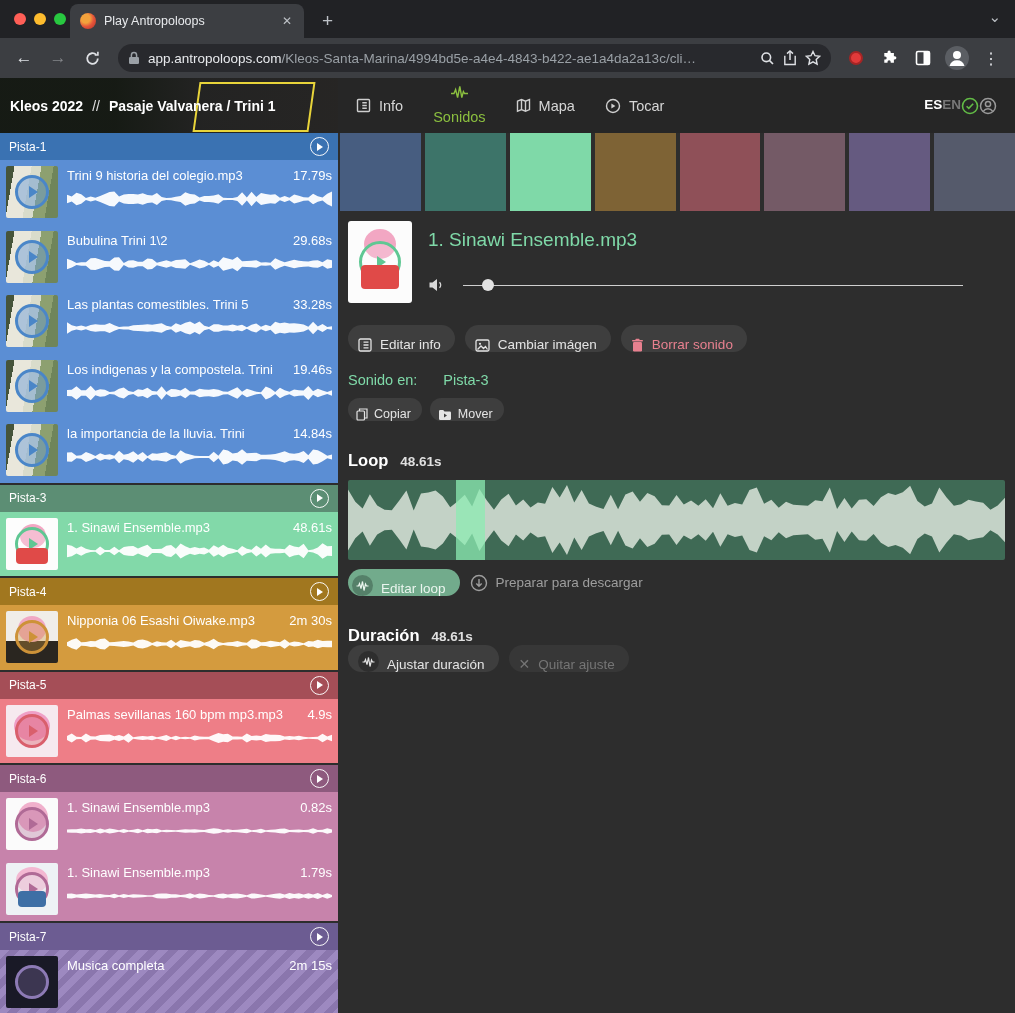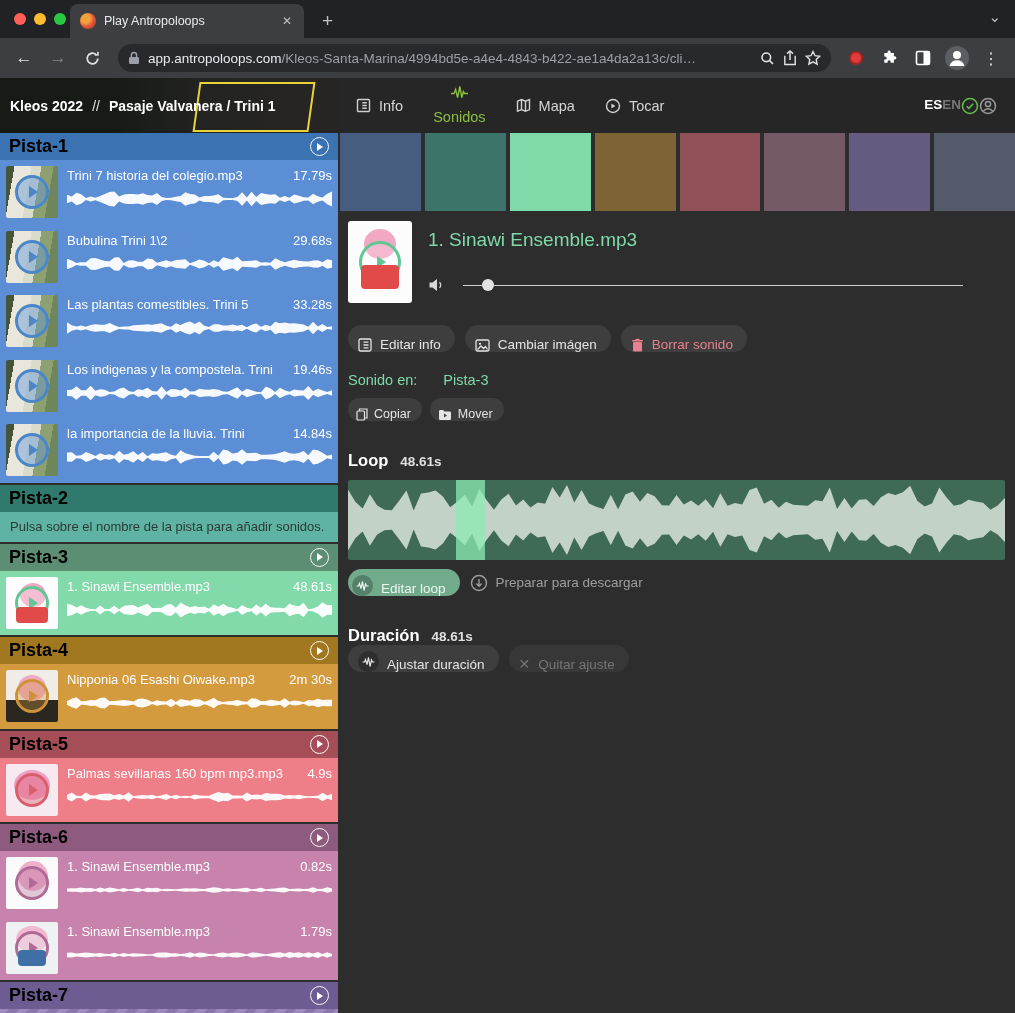--- a/index.html
+++ b/index.html
@@ -57,21 +57,21 @@
   .lang-off { color:#777; font-size:13.5px; font-weight:bold; }
 
   
   .content { flex:1; display:flex; min-height:0; }
   .sidebar { width:338px; flex:none; background:#2d2d2d; display:flex; flex-direction:column; overflow:hidden; }
   .main { flex:1; min-width:0; display:flex; flex-direction:column; overflow:hidden; }
 
   
   .tsection { margin-bottom:2px; flex:none; }
   .thead { height:27px; display:flex; align-items:center; justify-content:space-between; padding:0 9px; }
-  .tname { font-size:18px; font-weight:bold; color:#000000; }
+  .tname { font-size:12px; font-weight:normal; color:#ffffff; }
   .playring { width:19px; height:19px; border:1.5px solid rgba(255,255,255,.95); border-radius:50%; position:relative; flex:none; }
   .playring::after { content:""; position:absolute; left:6px; top:4.5px;
                      border:4px solid transparent; border-left:6px solid #fff; border-right:0; }
   .clip { display:flex; gap:9px; padding:6px 6px; height:64.5px; }
   .thumb { width:52px; height:52px; border-radius:2px; position:relative; flex:none; overflow:hidden; }
   .ov { position:absolute; inset:0; margin:auto; width:34px; height:34px; border-radius:50%;
         border:3px solid var(--ovc); background:var(--ovb); display:flex; align-items:center; justify-content:center; }
   .tri { border:6px solid transparent; border-left:9px solid var(--ovc); border-right:0; margin-left:3px; }
   .cbody { flex:1; min-width:0; display:flex; flex-direction:column; padding-top:2px; }
   .crow { display:flex; align-items:baseline; gap:6px; }
@@ -284,21 +284,21 @@
         </div>
         <div class="clips">
           <div class="clip">
             <div class="thumb th-house">
                 <span class="ov">
                   <span class="tri"></span>
                 </span>
               </div>
             <div class="cbody">
                 <div class="crow">
-                  <span class="cname">Trini 7 historia del colegio.mp3</span>
+                  <span class="cname">Trini 9 historia del colegio.mp3</span>
                   <span class="cdur">17.79s</span>
                 </div>
                 <div class="wave">
                   <svg viewBox="0 0 100 30" preserveAspectRatio="none">
                     <polygon points="0.00,10.14 1.79,12.06 3.57,7.80 5.36,9.61 7.14,13.93 8.93,12.01 10.71,13.69 12.50,11.60 14.29,9.23 16.07,6.96 17.86,6.39 19.64,12.09 21.43,9.87 23.21,9.29 25.00,9.25 26.79,9.88 28.57,8.46 30.36,10.25 32.14,10.89 33.93,8.13 35.71,12.82 37.50,13.99 39.29,13.70 41.07,12.28 42.86,11.51 44.64,7.20 46.43,9.28 48.21,9.87 50.00,13.19 51.79,11.44 53.57,11.46 55.36,10.85 57.14,9.41 58.93,13.49 60.71,13.74 62.50,13.86 64.29,12.72 66.07,7.25 67.86,13.17 69.64,6.59 71.43,12.79 73.21,8.01 75.00,9.18 76.79,9.96 78.57,9.43 80.36,13.45 82.14,11.58 83.93,13.61 85.71,9.90 87.50,11.37 89.29,13.08 91.07,13.31 92.86,9.00 94.64,11.85 96.43,13.41 98.21,8.84 100.00,6.44 100.00,23.56 98.21,21.16 96.43,16.59 94.64,18.15 92.86,21.00 91.07,16.69 89.29,16.92 87.50,18.63 85.71,20.10 83.93,16.39 82.14,18.42 80.36,16.55 78.57,20.57 76.79,20.04 75.00,20.82 73.21,21.99 71.43,17.21 69.64,23.41 67.86,16.83 66.07,22.75 64.29,17.28 62.50,16.14 60.71,16.26 58.93,16.51 57.14,20.59 55.36,19.15 53.57,18.54 51.79,18.56 50.00,16.81 48.21,20.13 46.43,20.72 44.64,22.80 42.86,18.49 41.07,17.72 39.29,16.30 37.50,16.01 35.71,17.18 33.93,21.87 32.14,19.11 30.36,19.75 28.57,21.54 26.79,20.12 25.00,20.75 23.21,20.71 21.43,20.13 19.64,17.91 17.86,23.61 16.07,23.04 14.29,20.77 12.50,18.40 10.71,16.31 8.93,17.99 7.14,16.07 5.36,20.39 3.57,22.20 1.79,17.94 0.00,19.86" fill="currentColor"></polygon>
                   </svg>
                 </div>
               </div>
           </div>
           <div class="clip">
@@ -369,26 +369,20 @@
                 <div class="wave">
                   <svg viewBox="0 0 100 30" preserveAspectRatio="none">
                     <polygon points="0.00,9.77 1.79,9.43 3.57,13.45 5.36,13.03 7.14,9.29 8.93,11.31 10.71,13.85 12.50,10.74 14.29,12.59 16.07,11.91 17.86,13.62 19.64,7.71 21.43,12.31 23.21,11.32 25.00,8.27 26.79,12.71 28.57,9.34 30.36,14.15 32.14,10.69 33.93,11.26 35.71,10.40 37.50,9.57 39.29,12.26 41.07,13.59 42.86,7.07 44.64,10.71 46.43,12.00 48.21,13.56 50.00,13.94 51.79,13.87 53.57,13.73 55.36,8.95 57.14,13.69 58.93,6.37 60.71,7.42 62.50,11.07 64.29,9.96 66.07,6.00 67.86,10.59 69.64,10.39 71.43,10.12 73.21,12.33 75.00,12.35 76.79,12.03 78.57,11.67 80.36,10.14 82.14,8.35 83.93,10.60 85.71,11.15 87.50,10.32 89.29,8.13 91.07,13.00 92.86,6.48 94.64,7.20 96.43,9.96 98.21,13.47 100.00,12.07 100.00,17.93 98.21,16.53 96.43,20.04 94.64,22.80 92.86,23.52 91.07,17.00 89.29,21.87 87.50,19.68 85.71,18.85 83.93,19.40 82.14,21.65 80.36,19.86 78.57,18.33 76.79,17.97 75.00,17.65 73.21,17.67 71.43,19.88 69.64,19.61 67.86,19.41 66.07,24.00 64.29,20.04 62.50,18.93 60.71,22.58 58.93,23.63 57.14,16.31 55.36,21.05 53.57,16.27 51.79,16.13 50.00,16.06 48.21,16.44 46.43,18.00 44.64,19.29 42.86,22.93 41.07,16.41 39.29,17.74 37.50,20.43 35.71,19.60 33.93,18.74 32.14,19.31 30.36,15.85 28.57,20.66 26.79,17.29 25.00,21.73 23.21,18.68 21.43,17.69 19.64,22.29 17.86,16.38 16.07,18.09 14.29,17.41 12.50,19.26 10.71,16.15 8.93,18.69 7.14,20.71 5.36,16.97 3.57,16.55 1.79,20.57 0.00,20.23" fill="currentColor"></polygon>
                   </svg>
                 </div>
               </div>
           </div>
         </div>
       </div>
 
-      <div class="tsection t2">
-        <div class="thead">
-          <span class="tname">Pista-2</span>
-        </div>
-        <div class="tnote">Pulsa sobre el nombre de la pista para añadir sonidos.</div>
-      </div>
 
       <div class="tsection t3">
         <div class="thead">
           <span class="tname">Pista-3</span>
           <span class="playring"></span>
         </div>
         <div class="clips">
           <div class="clip">
             <div class="thumb th-peppa">
                 <span class="ov">

